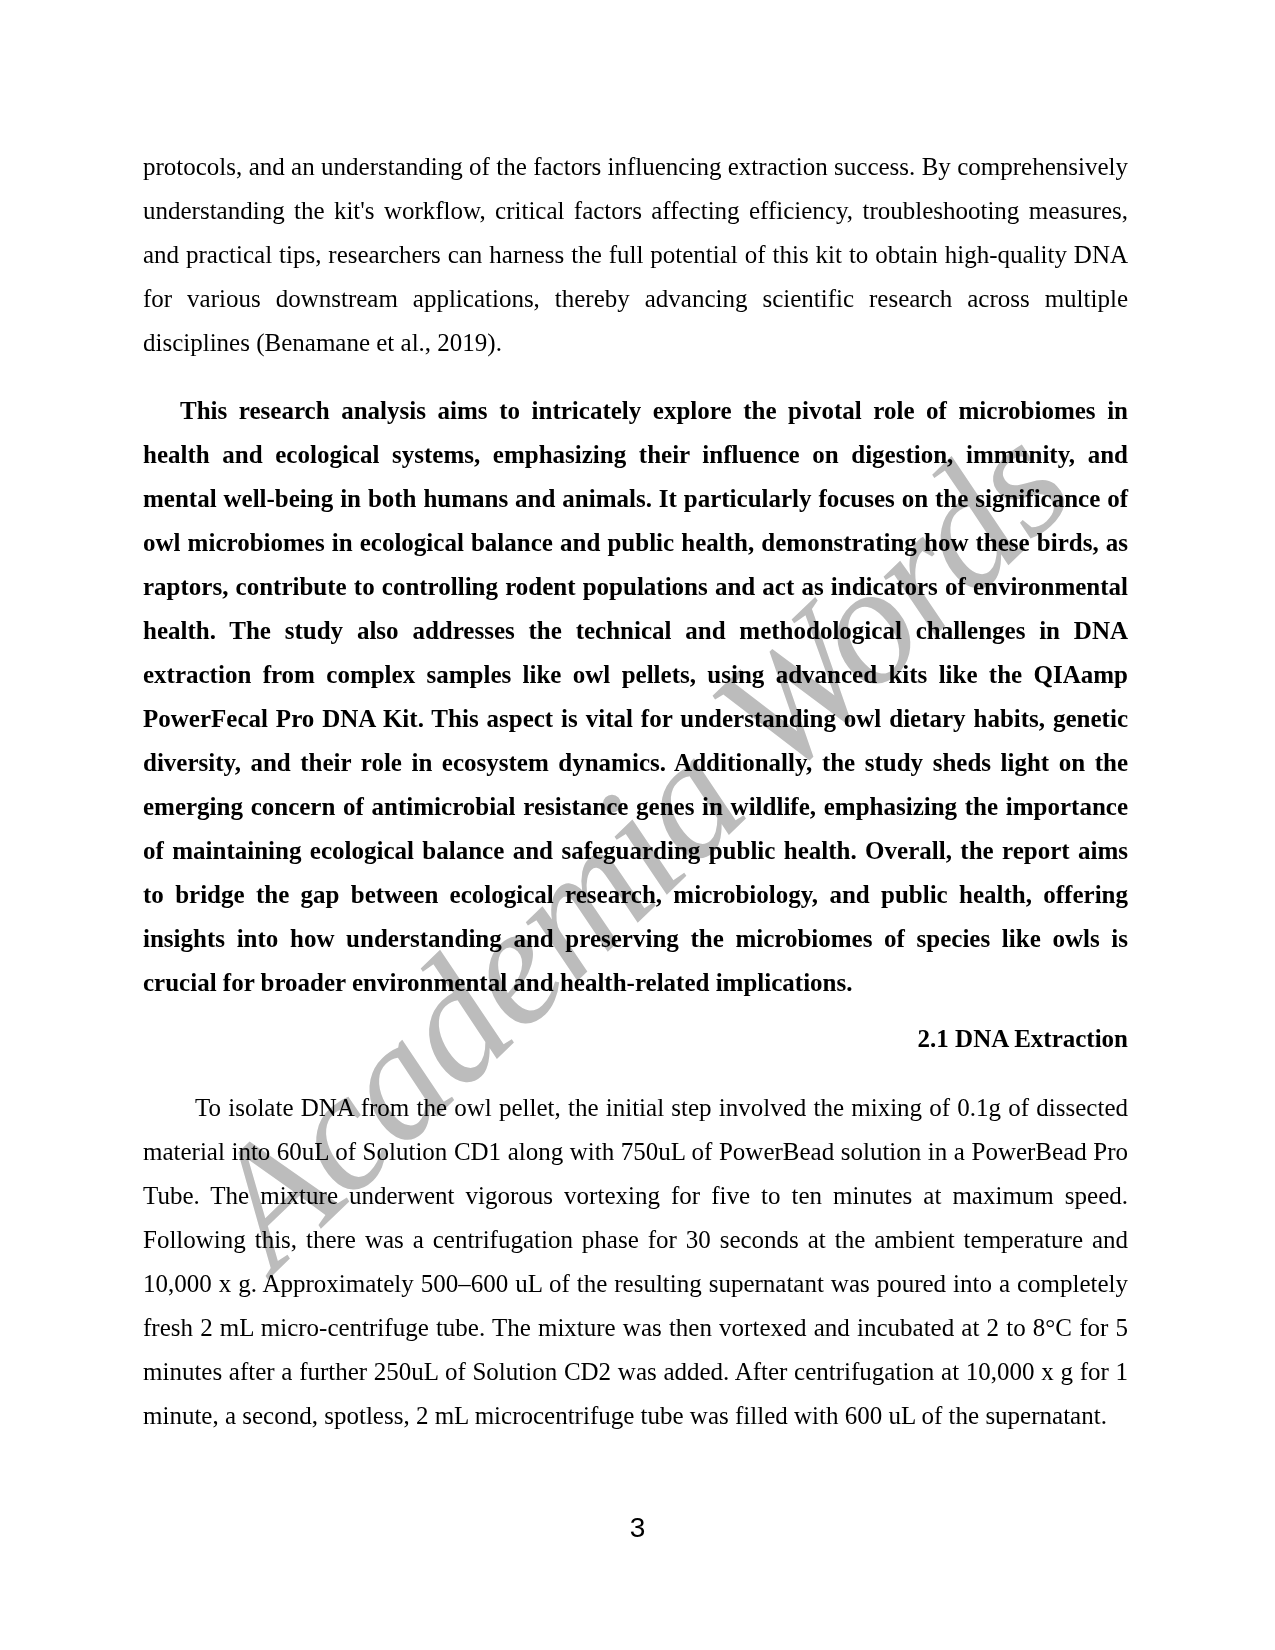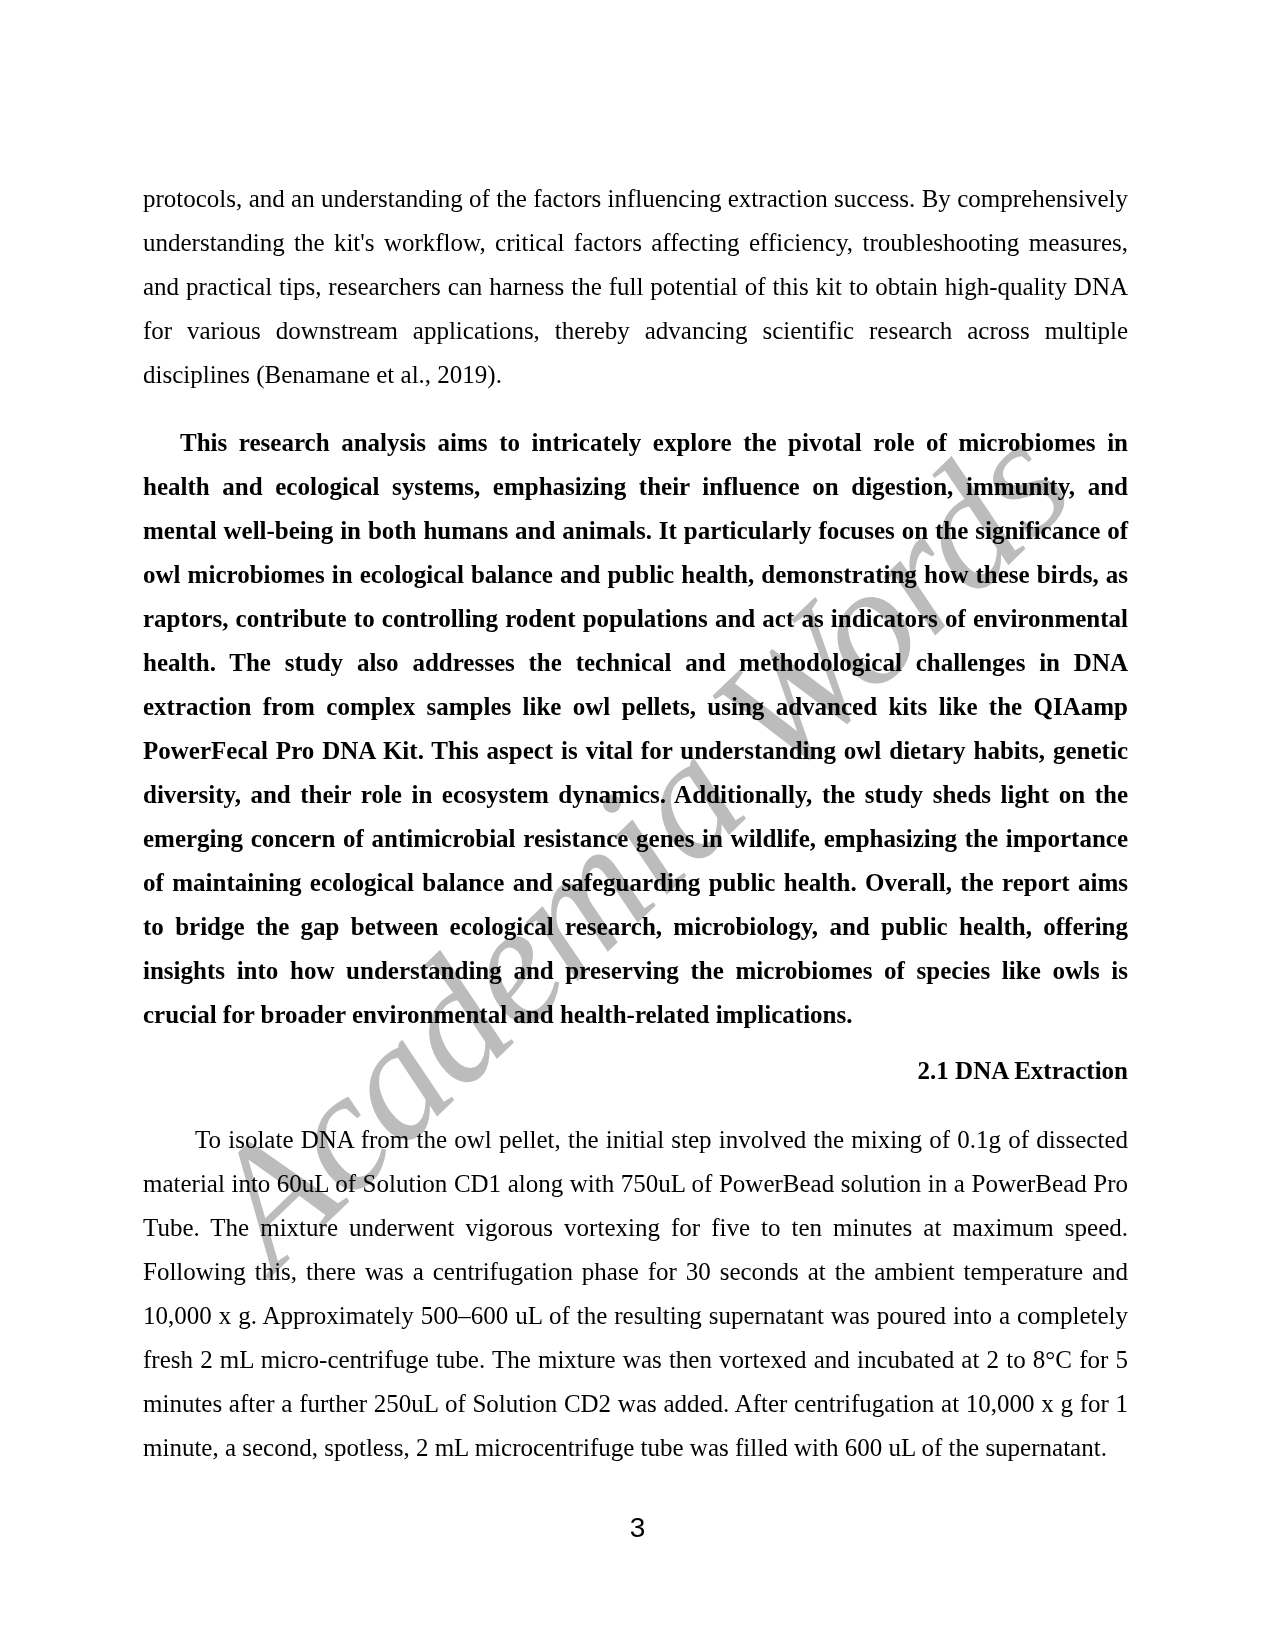--- a/index.html
+++ b/index.html
@@ -39,21 +39,20 @@
     font-size: 25px;
     line-height: 44px;
     text-align: justify;
   }
   .para {
     margin: 0;
     padding: 0;
   }
   .para-1 {
     margin-bottom: 24px;
-    margin-top: 32px;
   }
   .para-2 {
     text-indent: 37px;
     margin-bottom: 0;
     font-weight: bold;
   }
   .section-heading {
     font-size: 25px;
     font-weight: bold;
     line-height: 44px;

